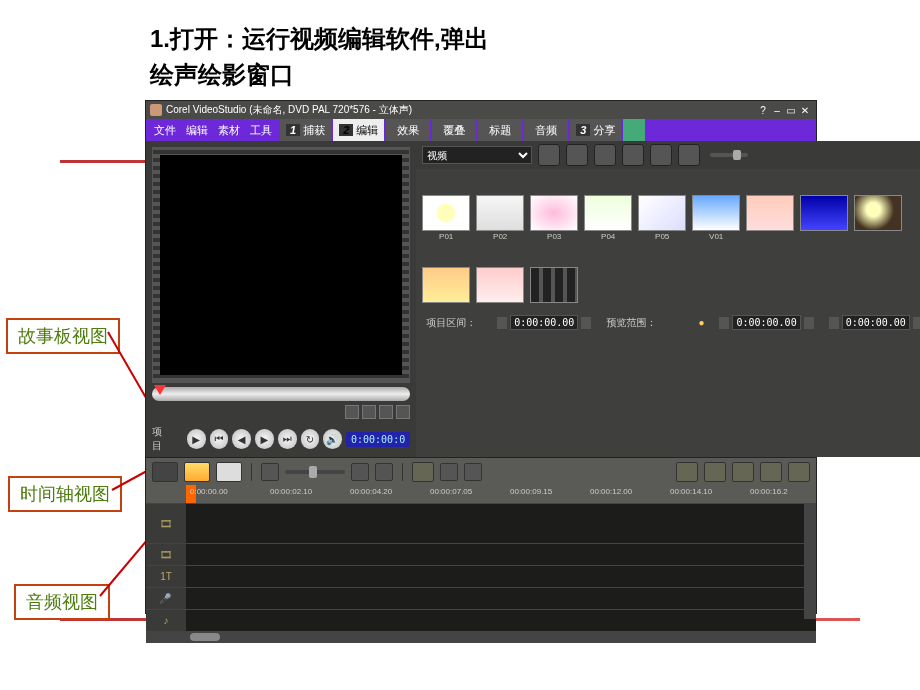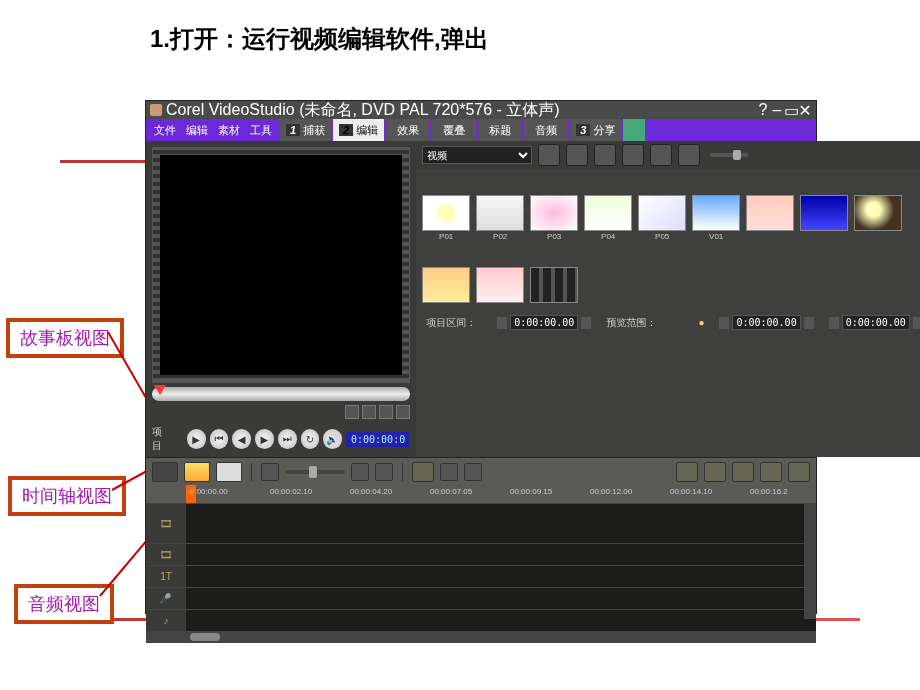--- a/index.html
+++ b/index.html
@@ -5,26 +5,26 @@
   * { box-sizing: border-box; margin: 0; padding: 0; }
   body { width: 920px; height: 690px; background: #fff; font-family: "Microsoft YaHei", Arial, sans-serif; position: relative; overflow: hidden; }
   
   .slide-title { position: absolute; top: 5px; left: 150px; font-size: 24px; font-weight: bold; color: #000; line-height: 1.5; margin-top: 16px; }
   
   .h-rule { position: absolute; left: 60px; right: 60px; height: 3px; background: linear-gradient(90deg, #b33 0%, #d55 100%); }
   .h-rule.top { top: 160px; }
   .h-rule.bottom { top: 618px; }
   
   
-  .annot { position: absolute; border: 4px solid #c2410c; background: #fff; padding: 4px 10px; font-size: 18px; color: #a21caf; }
+  .annot { position: absolute; border: 2px solid #c2410c; background: #fff; padding: 4px 10px; font-size: 18px; color: #4d7c0f; }
   
   
   .app { position: absolute; left: 145px; top: 100px; width: 672px; height: 514px; background: #3a3a38; border: 1px solid #222; font-size: 10px; color: #ccc; }
   
-  .titlebar { height: 18px; background: #4a4a48; display: flex; align-items: center; padding: 2px 4px; font-size: 16px; }
+  .titlebar { height: 18px; background: #4a4a48; display: flex; align-items: center; padding: 2px 4px; font-size: 10px; }
   .titlebar .logo { width: 12px; height: 12px; background: #c97; border-radius: 2px; margin-right: 4px; }
   .titlebar .title { flex: 1; color: #fff; }
   .titlebar .winbtn { width: 14px; text-align: center; color: #fff; cursor: pointer; }
   
   .menubar { height: 22px; background: #6d28d9; display: flex; align-items: stretch; }
   .menubar .menuset { display: flex; gap: 10px; padding: 0 8px; align-items: center; font-size: 11px; color: #fff; }
   .steptabs { display: flex; align-items: stretch; }
   .steptab { display: flex; align-items: center; padding: 0 6px; background: #555; color: #fff; font-size: 11px; margin-right: 2px; }
   .steptab .num { background: #333; padding: 0 4px; margin-right: 3px; font-style: italic; font-weight: bold; }
   .steptab.active { background: #eee; color: #000; }
@@ -107,20 +107,21 @@
   .scroll-x .thumb-s{position:absolute;left:44px;top:2px;height:8px;width:30px;background:#888;border-radius:4px;}
   .scroll-y{position:absolute;right:0;top:0;bottom:12px;width:12px;background:#444;}
   
   svg.arrow{position:absolute;overflow:visible;}
 </style>
 </head>
 <body>
 
 <div class="slide-title">
   <div>1.打开：运行视频编辑软件,弹出</div>
+  <div>绘声绘影窗口</div>
 </div>
 
 <div class="h-rule top"></div>
 <div class="h-rule bottom"></div>
 
 <div class="annot" style="left:6px; top:318px;">故事板视图</div>
 <div class="annot" style="left:8px; top:476px;">时间轴视图</div>
 <div class="annot" style="left:14px; top:584px;">音频视图</div>
 
 <svg class="arrow" style="left:108px;top:332px;" width="80" height="120">

